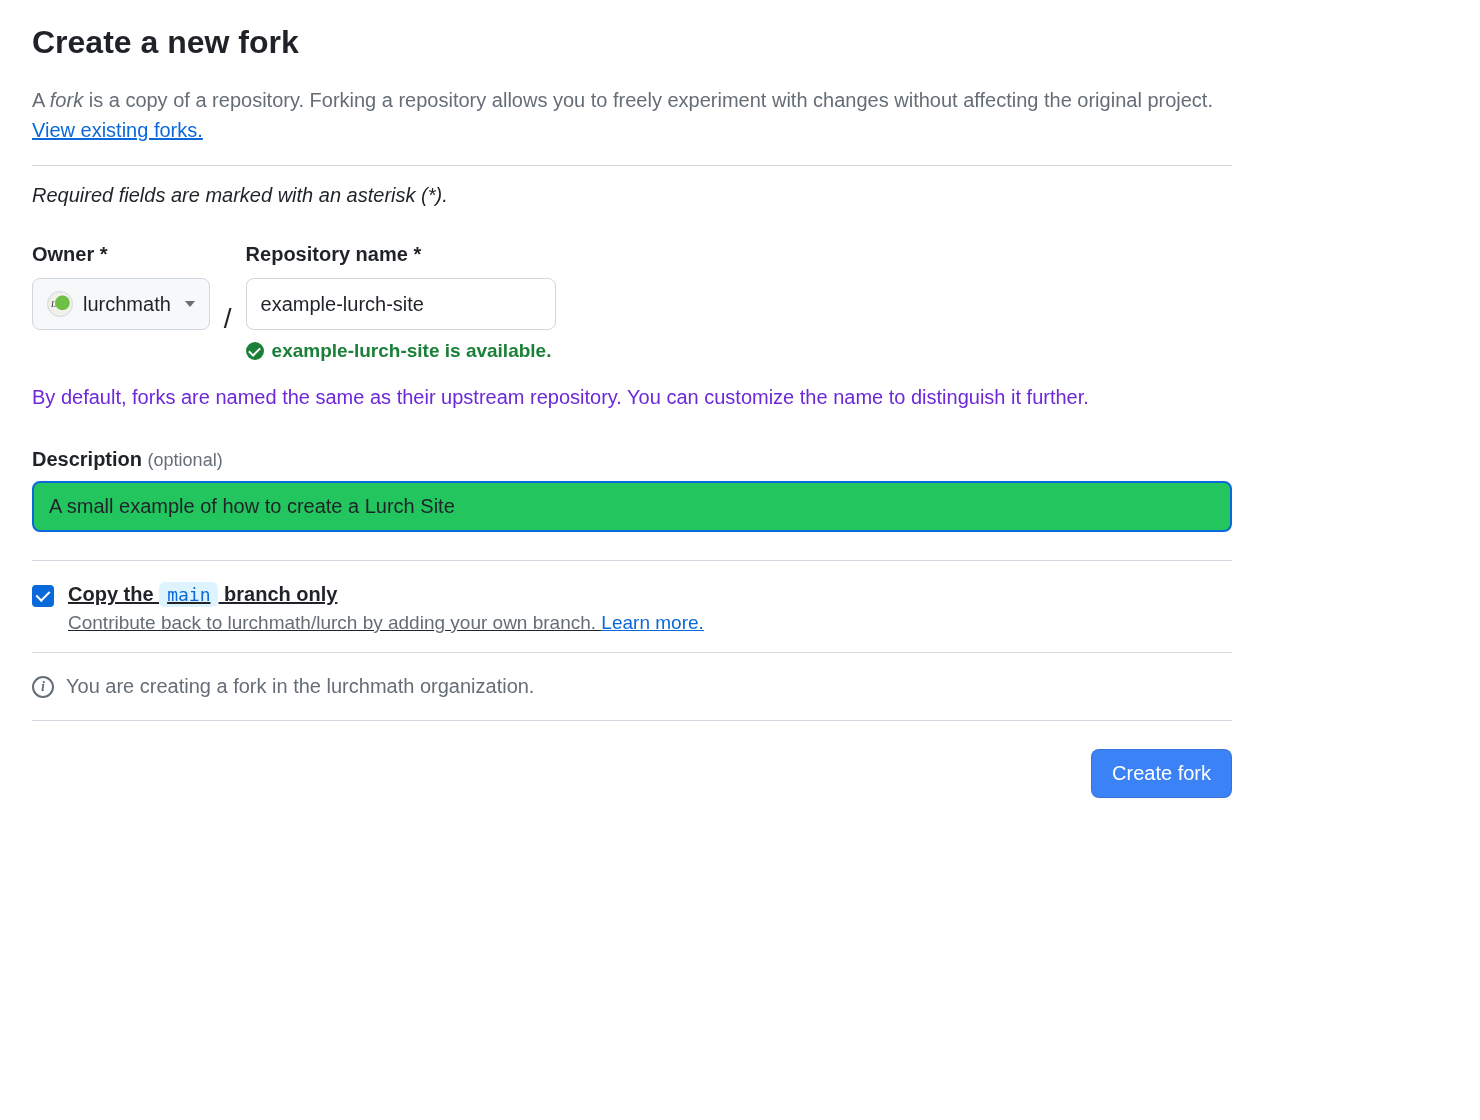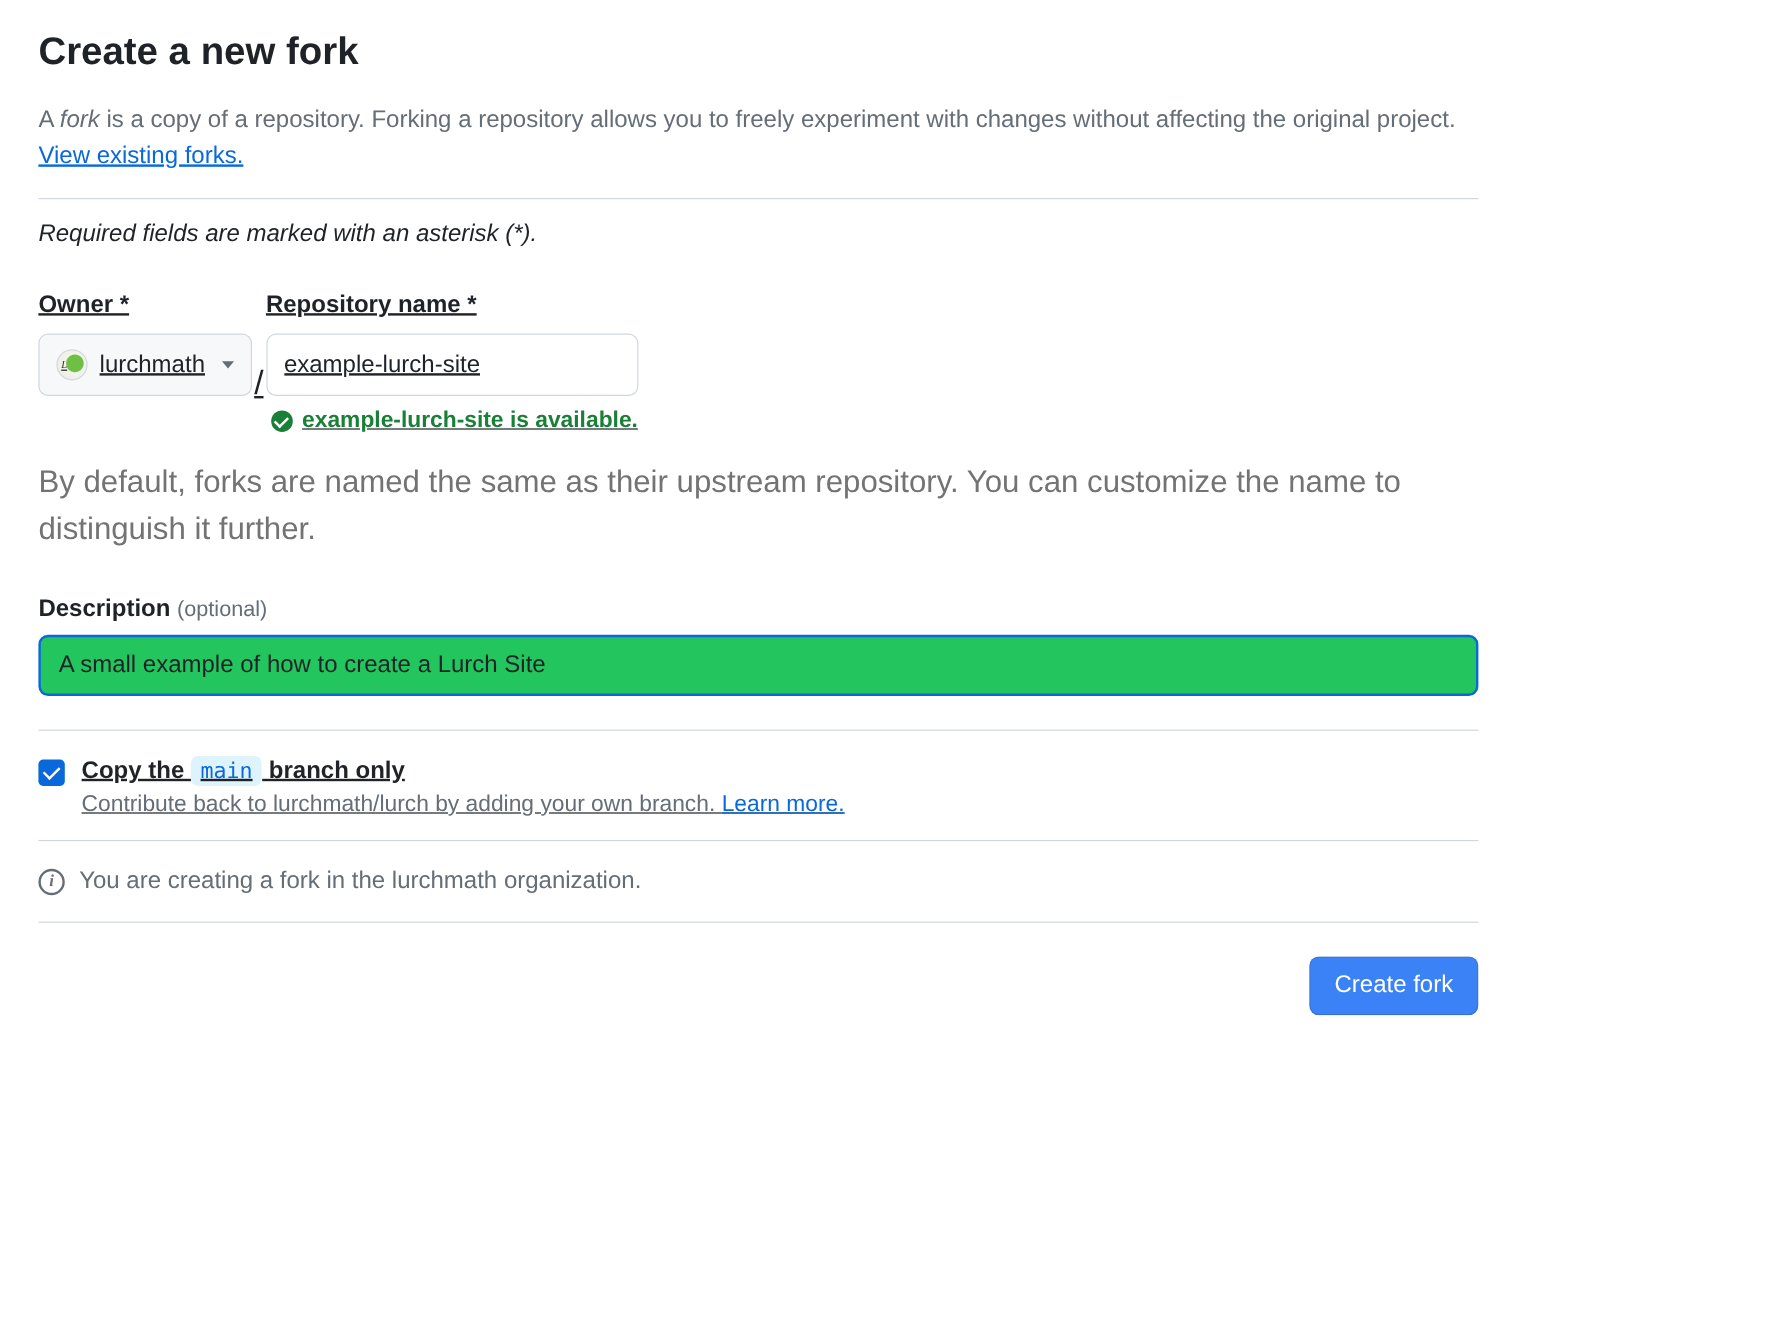--- a/index.html
+++ b/index.html
@@ -35,22 +35,22 @@
     }
     .required-note {
       font-size: 20px;
       color: #1f2328;
       font-style: italic;
       margin: 18px 0 36px 0;
     }
     .form-row {
       display: flex;
       align-items: flex-start;
+      gap: 12px;
       margin-bottom: 8px;
-      text-decoration: underline;
     }
     .form-group { display: flex; flex-direction: column; }
     .label {
       font-size: 20px;
       font-weight: 600;
       color: #1f2328;
       margin-bottom: 12px;
     }
     .owner-select {
       display: inline-flex;
@@ -99,39 +99,38 @@
       font-family: inherit;
     }
     .availability {
       display: flex;
       align-items: center;
       gap: 8px;
       color: #1a7f37;
       font-size: 19px;
       font-weight: 600;
       margin-top: 10px;
-      justify-content: flex-end;
     }
     .check-icon {
       width: 18px; height: 18px;
       background: #1a7f37;
       border-radius: 50%;
       display: inline-flex; align-items: center; justify-content: center;
     }
     .check-icon::after {
       content: '';
       width: 5px; height: 9px;
       border: solid white;
       border-width: 0 2px 2px 0;
       transform: rotate(45deg);
       margin-top: -2px;
     }
     .help-text {
-      font-size: 26px;
-      color: #737373;
+      font-size: 20px;
+      color: #6d28d9;
       line-height: 1.5;
       margin: 20px 0 36px 0;
     }
     .desc-label { margin-bottom: 10px; display: block; }
     .optional {
       font-size: 18px;
       font-weight: 400;
       color: #656d76;
     }
     .desc-input {

